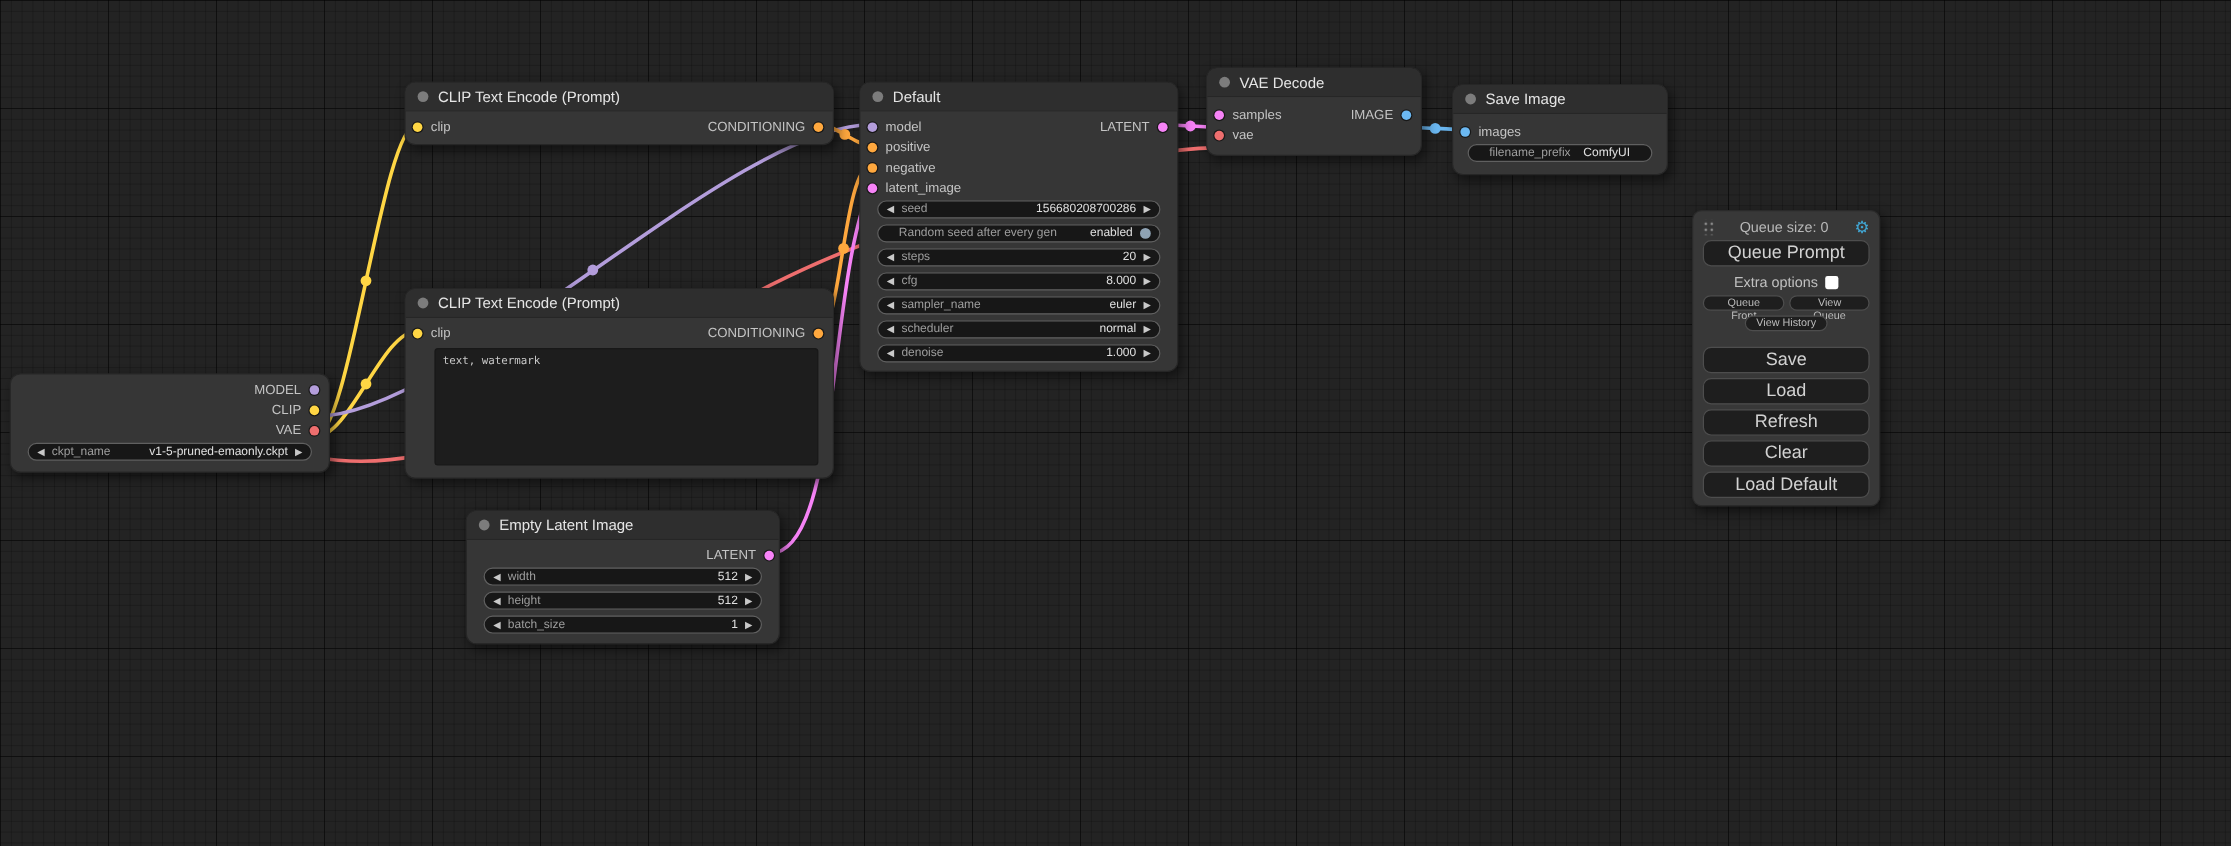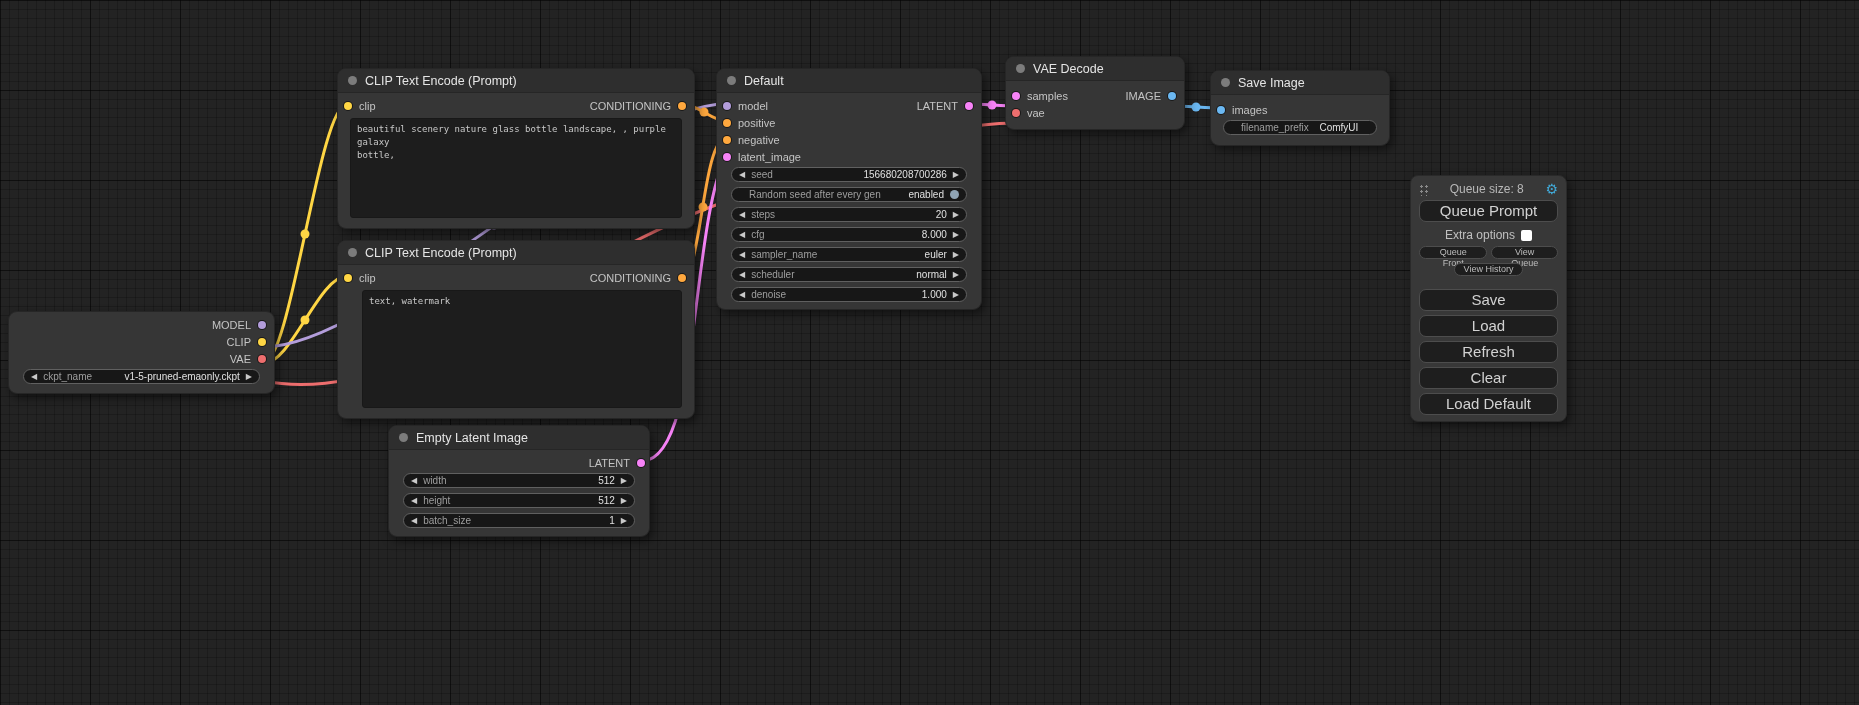--- a/index.html
+++ b/index.html
@@ -91,40 +91,38 @@
       <span class="t">CLIP Text Encode (Prompt)</span>
     </div>
     <div class="node-body">
       <div class="port-row">
         <span class="pdot" style="background: rgb(255, 214, 68);"></span>
         <span class="plabel in" style="margin-left:7px">clip</span>
         <span class="spacer"></span>
         <span class="plabel" style="margin-right:7px">CONDITIONING</span>
         <span class="pdot" style="background: rgb(255, 168, 62);"></span>
       </div>
-      <div class="prompt-box" style="height:100px;">beautiful scenery nature glass bottle landscape, , purple galaxy
-bottle,</div>
       <div style="height:6px;"></div>
     </div>
   </div>
 
   <div class="node" style="left:337px;top:240px;width:358px;">
     <div class="node-title">
       <span class="title-dot"></span>
       <span class="t">CLIP Text Encode (Prompt)</span>
     </div>
     <div class="node-body">
       <div class="port-row">
         <span class="pdot" style="background: rgb(255, 214, 68);"></span>
         <span class="plabel" style="margin-left:7px">clip</span>
         <span class="spacer"></span>
         <span class="plabel" style="margin-right:7px">CONDITIONING</span>
         <span class="pdot" style="background: rgb(255, 168, 62);"></span>
       </div>
-      <div class="prompt-box" style="height:118px;margin-left:24px;">text, watermark</div>
+      <div class="prompt-box" style="height:98px;margin-left:24px;">text, watermark</div>
       <div style="height:6px;"></div>
     </div>
   </div>
 
   <div class="node" style="left:8px;top:311px;width:267px;">
     <div class="node-body">
       <div class="port-row">
         <span class="spacer"></span>
         <span class="plabel" style="margin-right:7px">MODEL</span>
         <span class="pdot" style="background: rgb(179, 157, 219);"></span>
@@ -287,21 +285,21 @@
         <span class="wlabel">filename_prefix</span>
         <span class="wvalue" style="text-align:center;">ComfyUI</span>
       </div>
       <div style="height:10px;"></div>
     </div>
   </div>
 
   <div id="queue-panel">
     <div class="qp-head">
       <span class="drag-dots"></span>
-      <span class="qp-title">Queue size: 8</span>
+      <span class="qp-title">Queue size: 0</span>
       <span class="gear" style="color: rgb(65, 168, 214);">⚙</span>
     </div>
     <div class="qbtn" style="font-size:15px;">Queue Prompt</div>
     <div class="extra-row">
       <span class="extra-label">Extra options</span>
       <span class="checkbox"></span>
     </div>
     <div class="small-row">
       <span class="sbtn">Queue Front</span>
       <span class="sbtn">View Queue</span>

